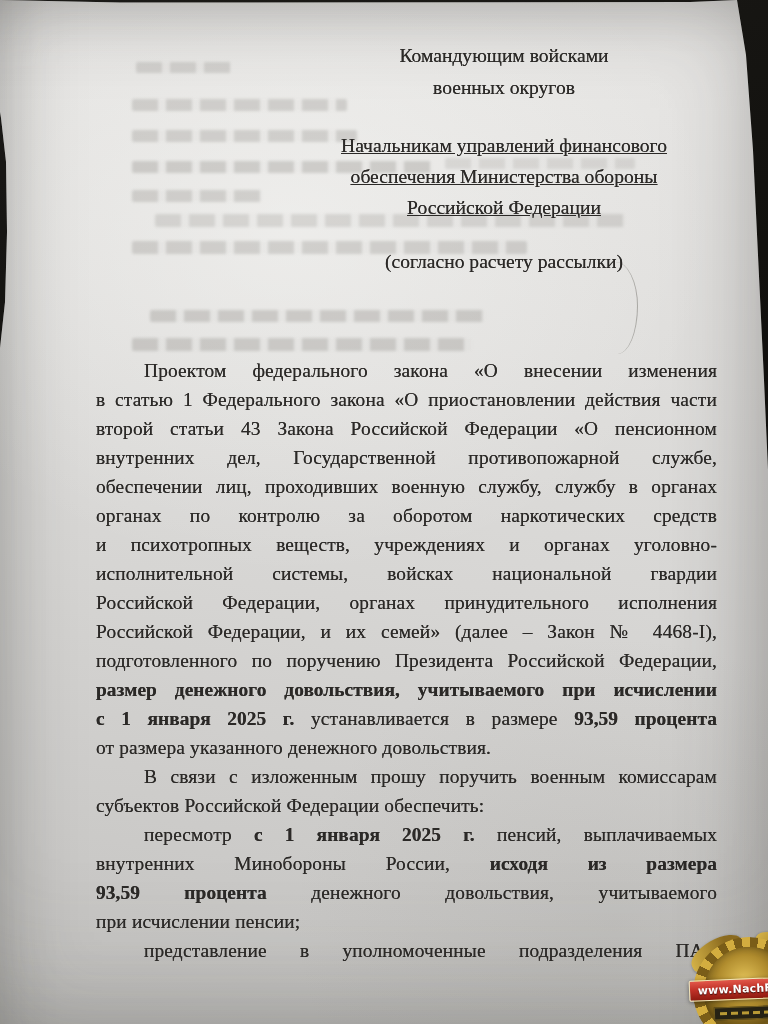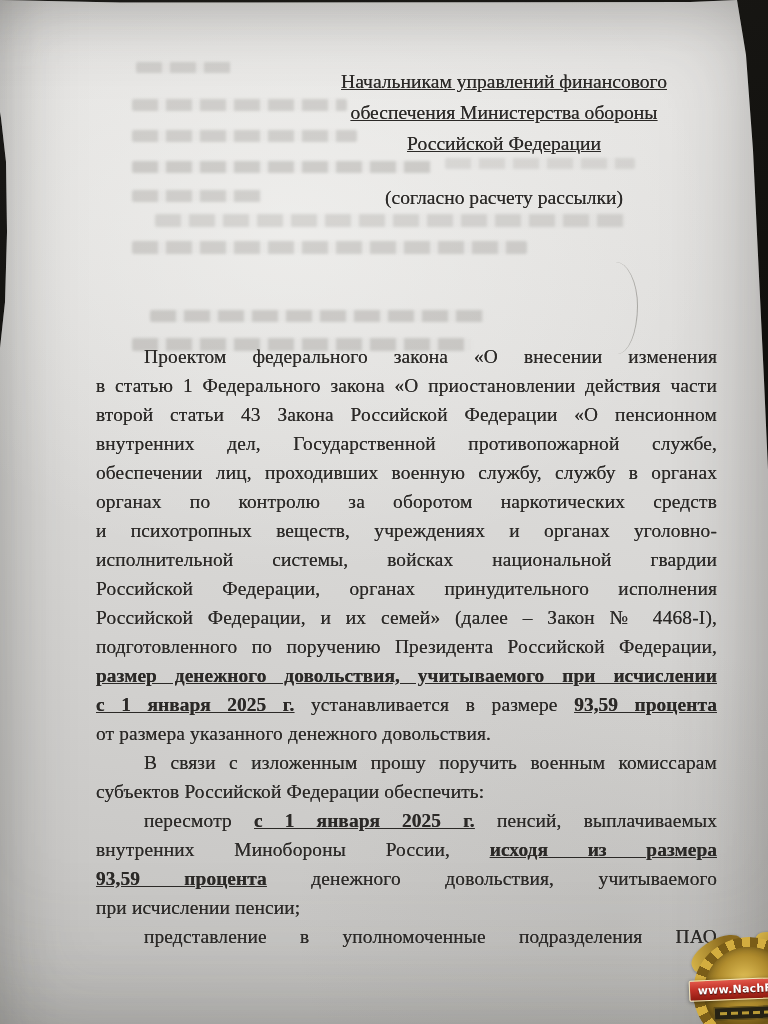--- a/index.html
+++ b/index.html
@@ -25,26 +25,26 @@
     border-right:1.5px solid rgba(100,97,92,.45);border-radius:0 60% 55% 0/0 55% 60% 0;
     filter:blur(.7px);}
   
   .doc{position:absolute;inset:0;color:#2b2927;
     font-family:"Liberation Serif","DejaVu Serif",serif;
     text-shadow:0 0 .5px rgba(45,42,40,.85);}
   .address{position:absolute;left:328px;top:40px;width:352px;text-align:center;
     font-size:19.6px;line-height:32px;}
   .address .blk2{margin-top:26px;line-height:31px;text-decoration:underline;}
   .address .blk3{margin-top:23px;}
-  .body-text{position:absolute;left:96px;top:342px;width:621px;
+  .body-text{position:absolute;left:96px;top:356px;width:621px;
     font-size:19.4px;line-height:29px;letter-spacing:.15px;}
   .line{height:29px;overflow:hidden;text-align:justify;}
   .line.just{text-align-last:justify;}
   .line.indent{text-indent:48px;}
-  .line .b{font-weight:700;letter-spacing:.05px;text-decoration:underline;}
+  .line .b{font-weight:700;letter-spacing:.05px;}
   
   .watermark{position:absolute;left:692px;top:936px;width:130px;height:115px;z-index:6;}
   .medal{position:absolute;left:8px;top:8px;width:98px;height:96px;border-radius:50%;
     background:radial-gradient(circle at 45% 38%,#e3c258 0%,#b08c2e 32%,#6e5516 58%,#97762a 78%,#c9a43a 96%);
     box-shadow:0 0 0 2px #8a6a1f,0 1px 6px rgba(0,0,0,.55),inset 0 0 10px rgba(0,0,0,.5);}
   .medal::before{content:"";position:absolute;inset:-7px;border-radius:50%;
     background:repeating-conic-gradient(from 10deg,#d3ad3f 0deg 9deg,#7a5d18 9deg 18deg);
     -webkit-mask:radial-gradient(circle,transparent 0 57%,#000 58% 100%);
     mask:radial-gradient(circle,transparent 0 57%,#000 58% 100%);}
   .wing{position:absolute;width:56px;height:24px;border-radius:60% 60% 45% 45%/65% 65% 35% 35%;
@@ -75,20 +75,24 @@
   <div class="ghost" style="left:445px;top:158px;width:190px;height:11px;opacity:.4"></div>
   <div class="ghost" style="left:132px;top:190px;width:130px;height:12px;opacity:.6"></div>
   <div class="ghost" style="left:155px;top:214px;width:470px;height:13px;opacity:.5"></div>
   <div class="ghost" style="left:132px;top:241px;width:395px;height:13px;opacity:.6"></div>
   <div class="ghost" style="left:150px;top:310px;width:335px;height:12px;opacity:.65"></div>
   <div class="ghost" style="left:132px;top:338px;width:340px;height:13px;opacity:.65"></div>
   <div class="scratch"></div>
 
   <div class="doc">
     <div class="address">
+      <div class="blk1">
+        <div>Командующим войсками</div>
+        <div>военных округов</div>
+      </div>
       <div class="blk2">
         <div>Начальникам управлений финансового</div>
         <div>обеспечения Министерства обороны</div>
         <div>Российской Федерации</div>
       </div>
       <div class="blk3">
         <div>(согласно расчету рассылки)</div>
       </div>
     </div>
 

